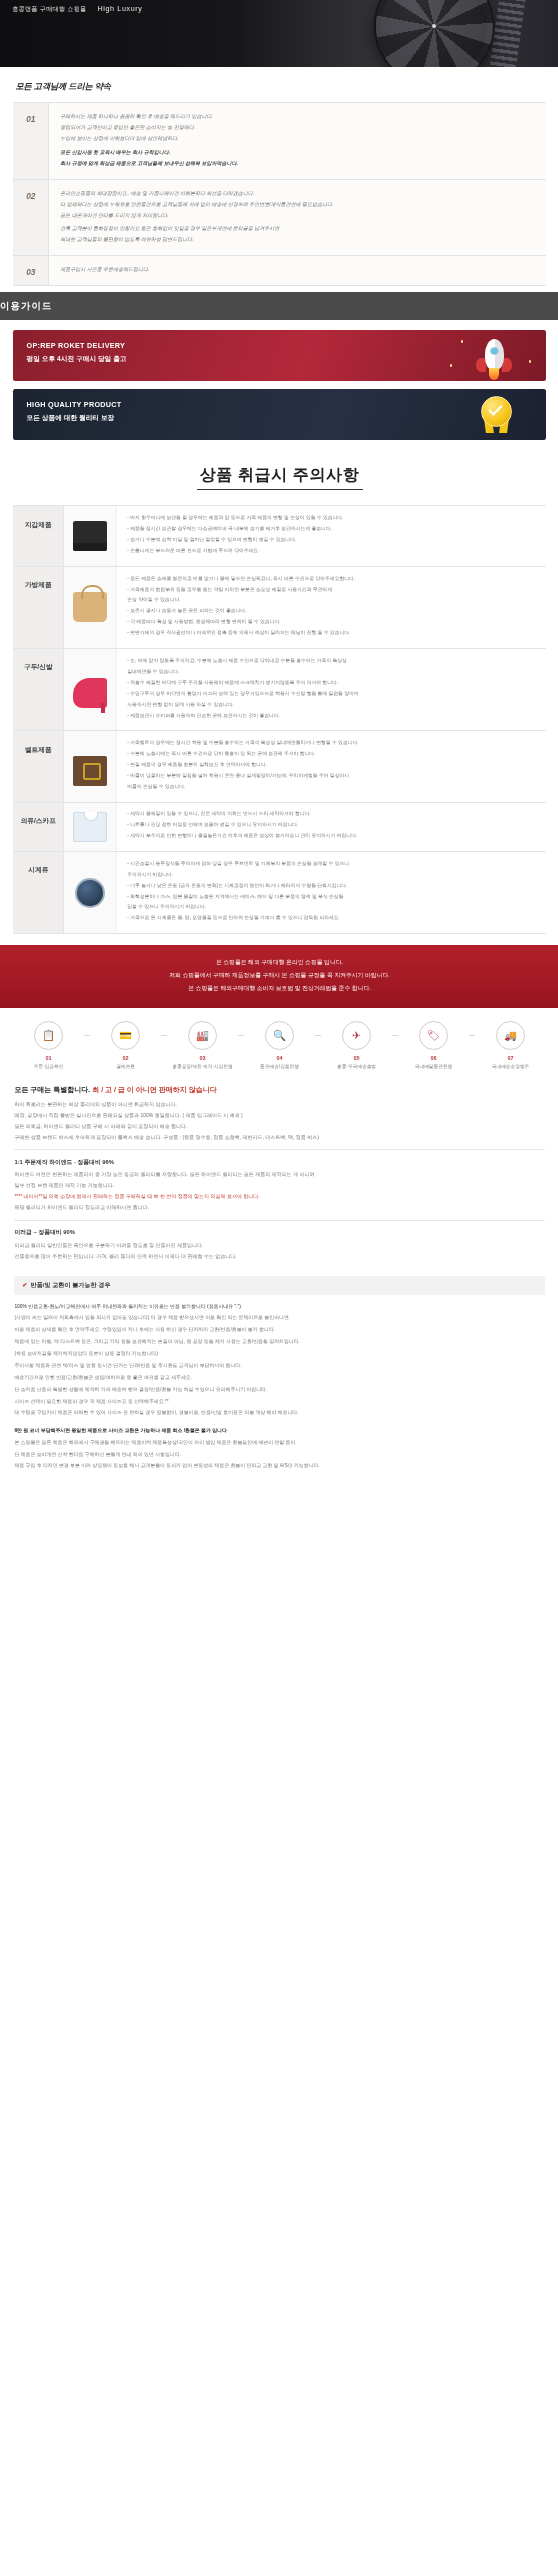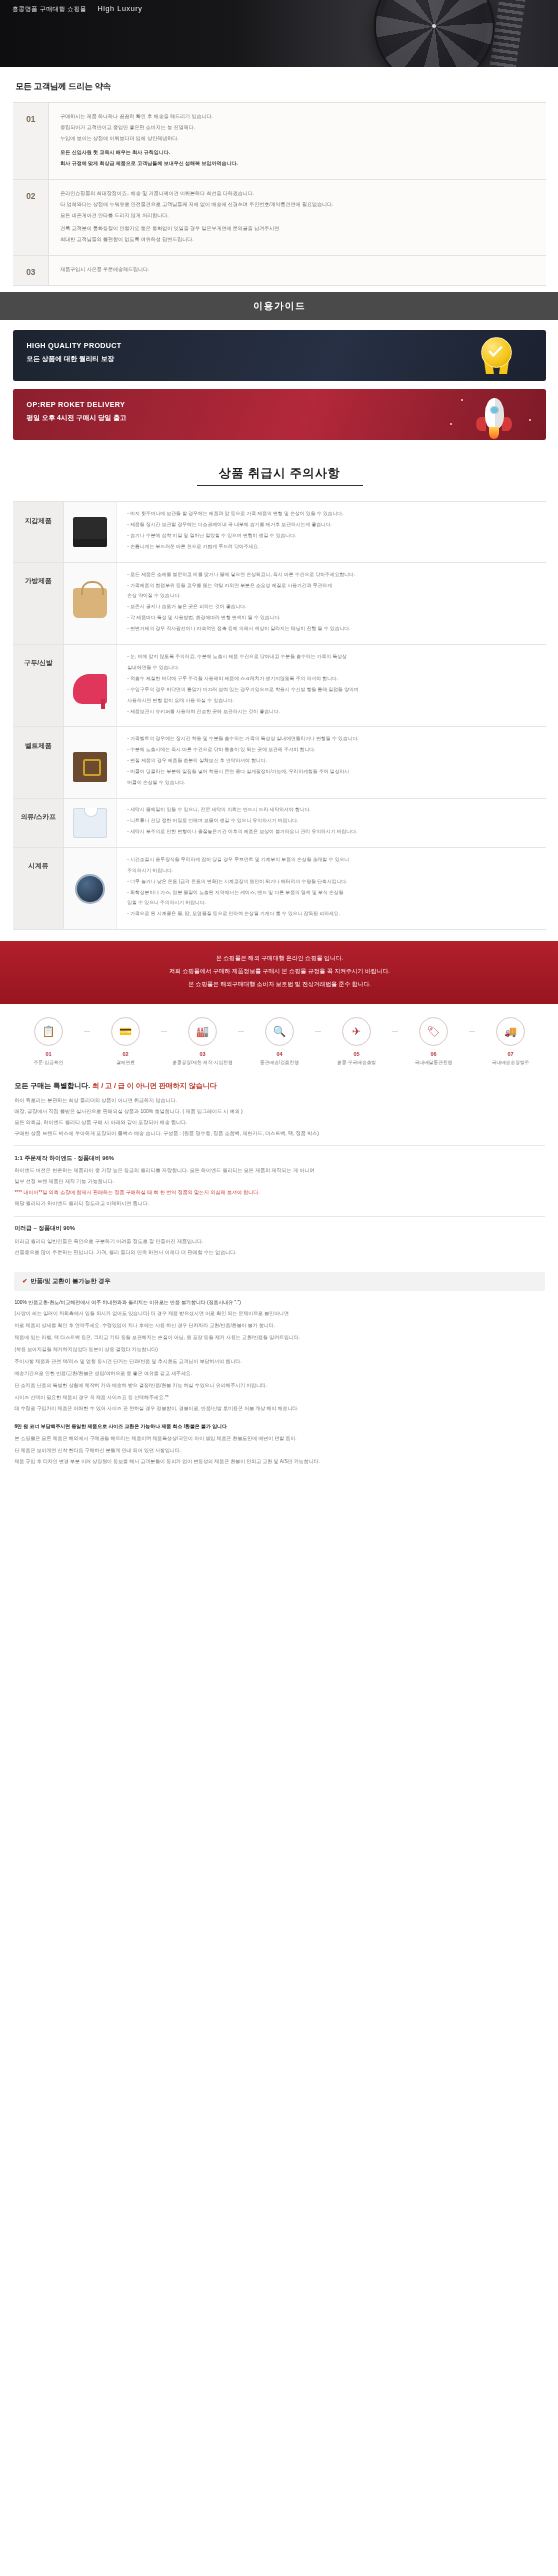--- a/index.html
+++ b/index.html
@@ -42,46 +42,46 @@
     opacity:.8;
   }
   .watch-band {
     position:absolute; right:39px; top:-16.6px; width:25.5px; height:94px;
     background: repeating-linear-gradient(180deg, #55555c 0 3.3px, #2d2d33 3.3px 6.7px);
     transform: rotate(8deg);
   }
 
   
   .promise {
-    background:#fff; padding: 14.4px 0 5.5px 0;
+    background:#fff; padding: 14.4px 0 5.5px 0; font-style: italic;
   }
   .promise-h {
     font-size: 8.3px; font-weight: bold; color:#222; padding-left: 15.5px;
     letter-spacing:-0.2px; margin-bottom: 10px;
   }
   .promise-list { padding: 0 13.3px; }
   .prow { display:flex; border-top:0.6px solid #e2e2e2; }
   .prow:last-child { border-bottom:0.6px solid #e2e2e2; }
   .pnum {
     width: 36px; flex:0 0 36px; background:#f3f2f0; color:#7a6a58;
     font-size: 8.3px; font-weight:bold; text-align:center; padding-top: 11px;
     border-right:0.6px solid #e2e2e2;
   }
   .pbody { flex:1; padding: 9px 10px 9px 11px; background:#fcfbfa; }
   .pbody p { margin: 0 0 2.8px 0; font-size: 5px; line-height:1.65; color:#6a6a6a; }
   .pbody p.b { color:#3d3d3d; font-weight:bold; }
   .pbody p.sp { margin-top: 5px; }
 
   
   .band {
-    background:#4a4a4a; color:#fff; text-align:center;
+    background:#4a4a4a; color:#fff; 
     font-size: 9.4px; font-weight:bold; letter-spacing:1.1px; padding: 7.8px 0;
   }
   .band-title-2 {
-    text-align:center; font-size:12px; font-weight:bold; color:#222;
+    text-align:center; font-size:16px; font-weight:bold; color:#222;
     letter-spacing:0.6px; padding: 14.4px 0 3.3px 0;
   }
   .band-rule { width:166px; height:1.1px; background:#333; margin: 0 auto 10px auto; }
 
   
   .guide { padding: 10px 13.3px 2.2px 13.3px; }
   .gcard {
     position:relative; height: 51px; border-radius:2.2px; overflow:hidden;
     margin-bottom: 7.8px; color:#fff; padding: 11px 13.3px;
   }
@@ -247,44 +247,44 @@
           <p>제품구입시 사은풍 루문에송해드립니다.</p>
         </div>
       </div>
 
     </div>
   </div>
 
   <div class="band">이용가이드</div>
 
   <div class="guide">
+    <div class="gcard red">
+      <h4>OP:REP ROKET DELIVERY</h4>
+      <p>평일 오후 4시전 구매시 당일 출고</p>
+      <div class="stars">
+        <span style="right:83px;top:10px"></span>
+        <span style="right:14.4px;top:30px"></span>
+        <span style="right:94px;top:34px"></span>
+      </div>
+      <div class="rocket">
+        <div class="fin l"></div>
+        <div class="fin r"></div>
+        <div class="body"></div>
+        <div class="win"></div>
+        <div class="flame"></div>
+      </div>
+    </div>
     <div class="gcard dark">
       <h4>HIGH QUALITY PRODUCT</h4>
       <p>모든 상품에 대한 퀄리티 보장</p>
       <div class="badge-medal">
         <div class="rb l"></div>
         <div class="rb r"></div>
         <div class="circ"></div>
         <div class="check"></div>
-      </div>
-    </div>
-    <div class="gcard red">
-      <h4>OP:REP ROKET DELIVERY</h4>
-      <p>평일 오후 4시전 구매시 당일 출고</p>
-      <div class="stars">
-        <span style="right:83px;top:10px"></span>
-        <span style="right:14.4px;top:30px"></span>
-        <span style="right:94px;top:34px"></span>
-      </div>
-      <div class="rocket">
-        <div class="fin l"></div>
-        <div class="fin r"></div>
-        <div class="body"></div>
-        <div class="win"></div>
-        <div class="flame"></div>
       </div>
     </div>
   </div>
 
   <div class="band-title-2">상품 취급시 주의사항</div>
   <div class="band-rule"></div>
 
   <div class="care">
 
     <div class="crow">

